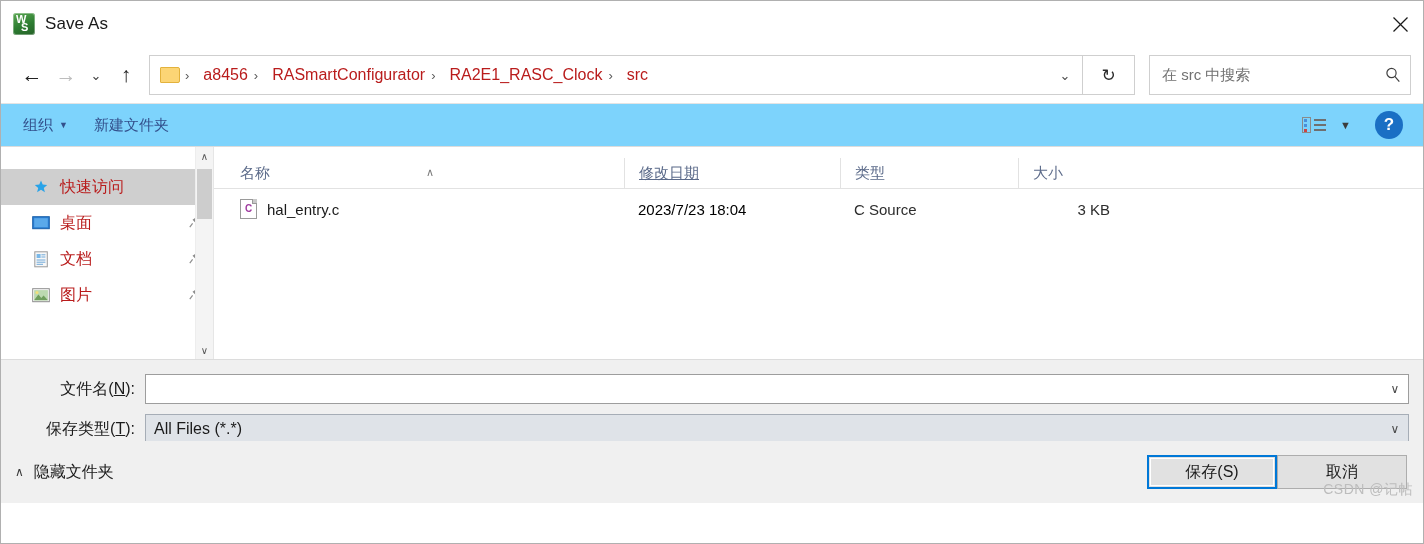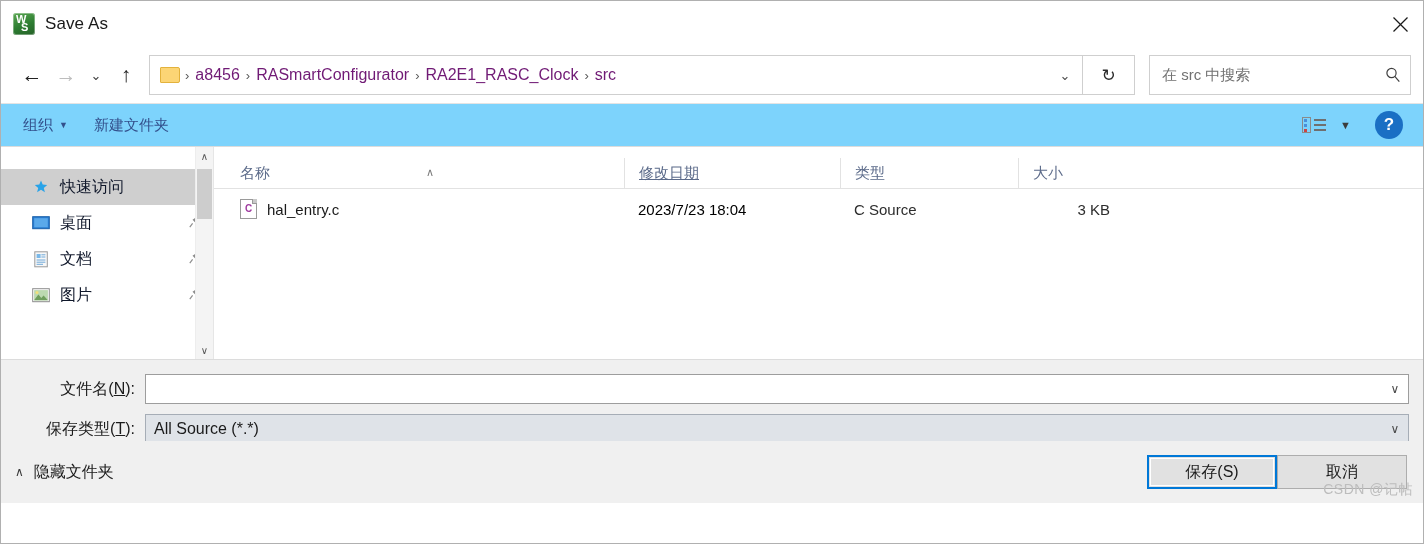--- a/index.html
+++ b/index.html
@@ -105,22 +105,23 @@
   }
   .crumbs {
     display: flex;
     align-items: center;
     flex: 1 1 auto;
     overflow: hidden;
     white-space: nowrap;
   }
   .crumb {
     font-size: 16px;
-    color: #701a75;
+    color: #b91c1c;
     padding: 2px 5px;
+    margin-left: 8px;
   }
   .crumb-sep {
     font-size: 13px;
     color: #5a5a5a;
     padding: 0 1px;
   }
   .addr-chevron {
     width: 34px; height: 38px;
     display: flex; align-items: center; justify-content: center;
     color: #4a4a4a;
@@ -238,21 +239,21 @@
     padding-top: 22px;
     border-right: none;
   }
   .sb-item {
     height: 36px;
     display: flex;
     align-items: center;
     padding-left: 30px;
     padding-right: 8px;
     font-size: 16px;
-    color: #0f172a;
+    color: #b91c1c;
     white-space: nowrap;
   }
   .sb-item.selected { background: #cfcfcf; }
   .sb-item .sb-ico {
     width: 20px; height: 18px;
     margin-right: 9px;
     flex: 0 0 auto;
     display: flex; align-items: center; justify-content: center;
   }
   .sb-item .sb-label { flex: 1 1 auto; }
@@ -659,21 +660,21 @@
       <div class="val" placeholder=""></div>
       <div class="chev">∨</div>
     </div>
   </div>
 
   <div class="frm-row">
     <div class="frm-label">
       <span>保存类型(</span><u>T</u><span>):</span>
     </div>
     <div class="frm-field combo">
-      <div class="val">All Source (*.*)</div>
+      <div class="val">All Files (*.*)</div>
       <div class="chev">∨</div>
     </div>
   </div>
 </div>
 
 <div class="footer">
   <div class="hidefolders">
     <span class="up">∧</span>
     <span>隐藏文件夹</span>
   </div>

